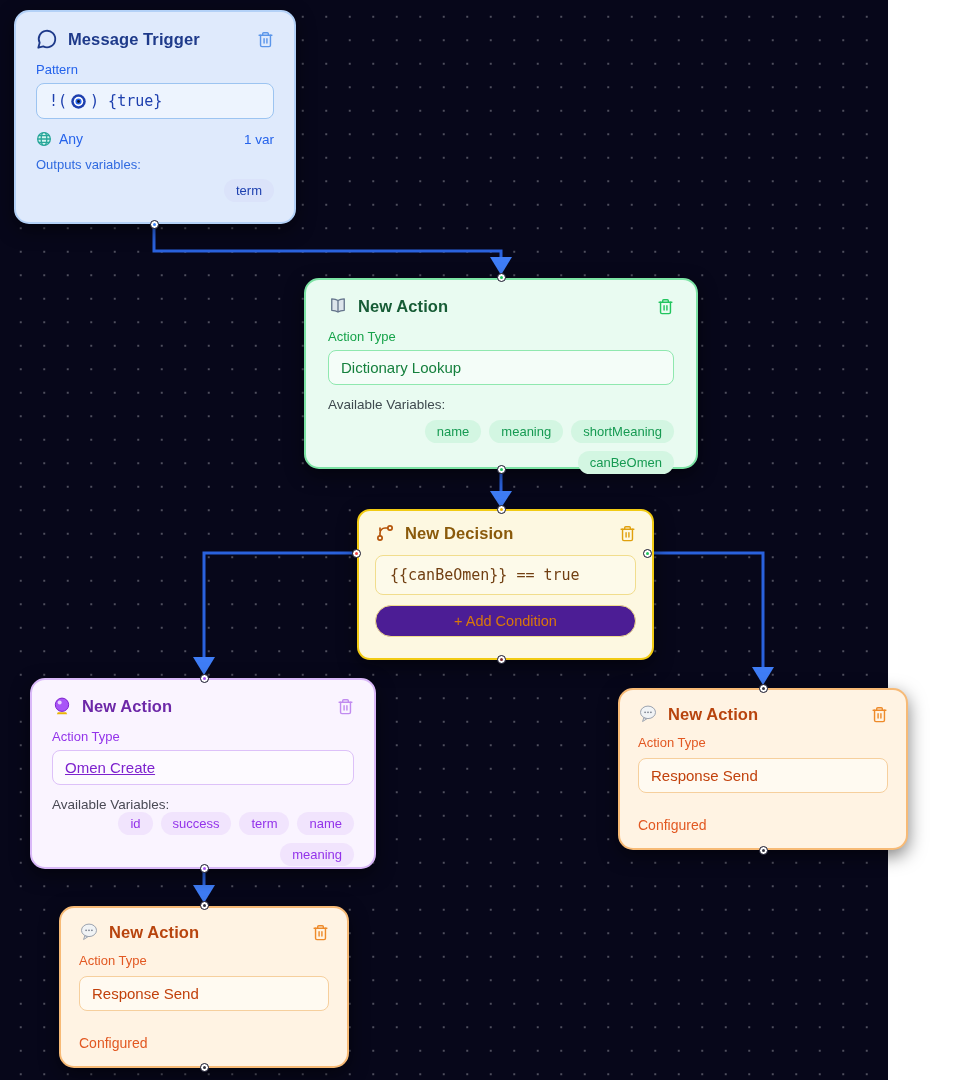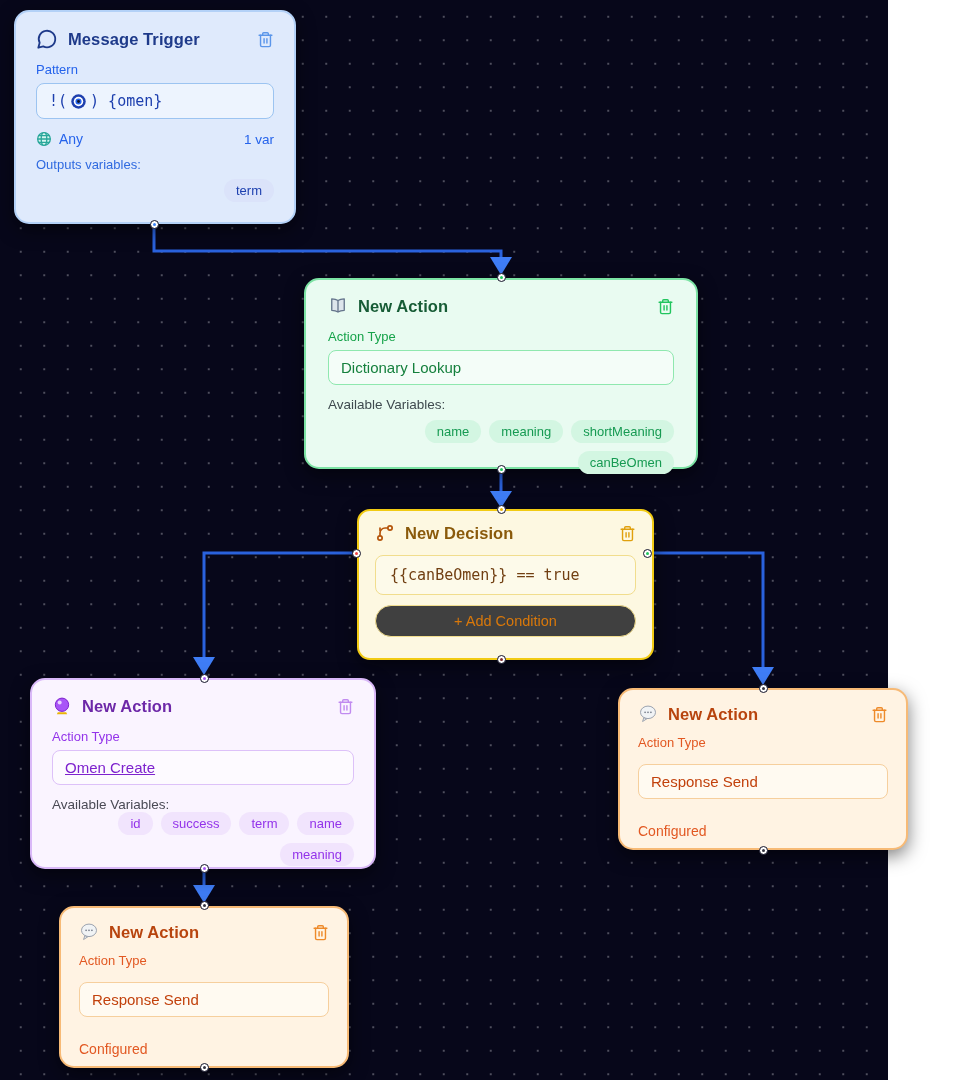--- a/index.html
+++ b/index.html
@@ -57,21 +57,21 @@
   .n-dict .pills { margin-top:8px; }
   .n-dict .pill { background:#d3f6e2; color:#169a52; }
   .n-dict .trash { color:#22c55e; }
 
   
   .n-decision { left:357px; top:509px; width:297px; height:151px;
     background:#fdf8e1; border:2px solid #f2cb13; padding:12px 16px; border-radius:13px; }
   .n-decision .title { color:#8a5a0b; }
   .n-decision .cond { margin-top:12px; background:#fdfaea; border:1px solid #f1dd8d;
     border-radius:8px; padding:10px 14px; color:#713f12; font-size:15px; }
-  .n-decision .addcond { margin-top:10px; width:100%; background:#404040; border:1px solid #f1dd8d;
+  .n-decision .addcond { margin-top:10px; width:100%; background:#4c1d95; border:1px solid #f1dd8d;
     border-radius:16px; padding:7px 0; color:#d9780a; font-size:14.5px; text-align:center; cursor:pointer; }
   .n-decision .trash { color:#e0a00e; }
 
   
   .n-omen { left:30px; top:678px; width:346px; height:191px;
     background:#faf4ff; border:2px solid #d9b8f8; padding:16px 20px; }
   .n-omen .title { color:#6d28a8; }
   .n-omen .label { color:#9333ea; margin-top:13px; }
   .n-omen .field { margin-top:6px; background:#fdfaff; border:1px solid #ddc1f9; color:#7e22ce;text-decoration:underline; }
   .n-omen .varlabel { color:#4a4a55; font-size:13.5px; margin-top:12px; }
@@ -79,21 +79,21 @@
   .n-omen .pill { background:#f1e4fd; color:#9333ea; }
   .n-omen .trash { color:#c18bf0; }
 
   
   .n-resp { width:290px; height:162px;
     background:#fff3e3; border:2px solid #f7ba76; padding:14px 18px; }
   .n-resp.right { left:618px; top:688px; }
   .n-resp.bottom { left:59px; top:906px; }
   .n-resp .title { color:#b8440e; }
   .n-resp .label { color:#e25822; margin-top:11px; }
-  .n-resp .field { margin-top:14px; background:#fffaf1; border:1px solid #f6cf9d; color:#c2410c; }
+  .n-resp .field { margin-top:8px; background:#fffaf1; border:1px solid #f6cf9d; color:#c2410c; }
   .n-resp .status { color:#e25822; font-size:14px; margin-top:24px; }
   .n-resp .trash { color:#ee8a2a; }
 
   
   .pt { position:absolute; width:9px; height:9px; border-radius:50%;
     background:#fff; border:1px solid #14142a; display:flex; align-items:center; justify-content:center; }
   .pt i { display:block; width:3.5px; height:3.5px; border-radius:50%; }
   .pt-blue i   { background:#3b82f6; }
   .pt-green i  { background:#22c55e; }
   .pt-yellow i { background:#eab308; }
@@ -143,21 +143,21 @@
     </div>
     <div class="label">Pattern</div>
     <div class="field mono">
       <span>!(</span>
       <svg width="17" height="17" viewBox="0 0 20 20" style="margin:0 1px;">
         <circle cx="10" cy="10" r="8.5" fill="#1d3fae"></circle>
         <circle cx="10" cy="10" r="5.6" fill="#ffffff"></circle>
         <circle cx="10" cy="10" r="3.6" fill="#2563eb"></circle>
         <circle cx="10" cy="10" r="1.7" fill="#0f172a"></circle>
       </svg>
-      <span>) {omen}</span>
+      <span>) {true}</span>
     </div>
     <div class="meta">
       <span class="scope">
         <svg width="16" height="16" viewBox="0 0 24 24">
           <g fill="#d6f5ef" stroke="#2aa79b" stroke-width="2">
             <circle cx="12" cy="12" r="9.5"></circle>
               <ellipse cx="12" cy="12" rx="4.2" ry="9.5"></ellipse>
             <path d="M2.5 12h19M3.6 7h16.8M3.6 17h16.8" fill="none"></path>
           </g>
         </svg>

